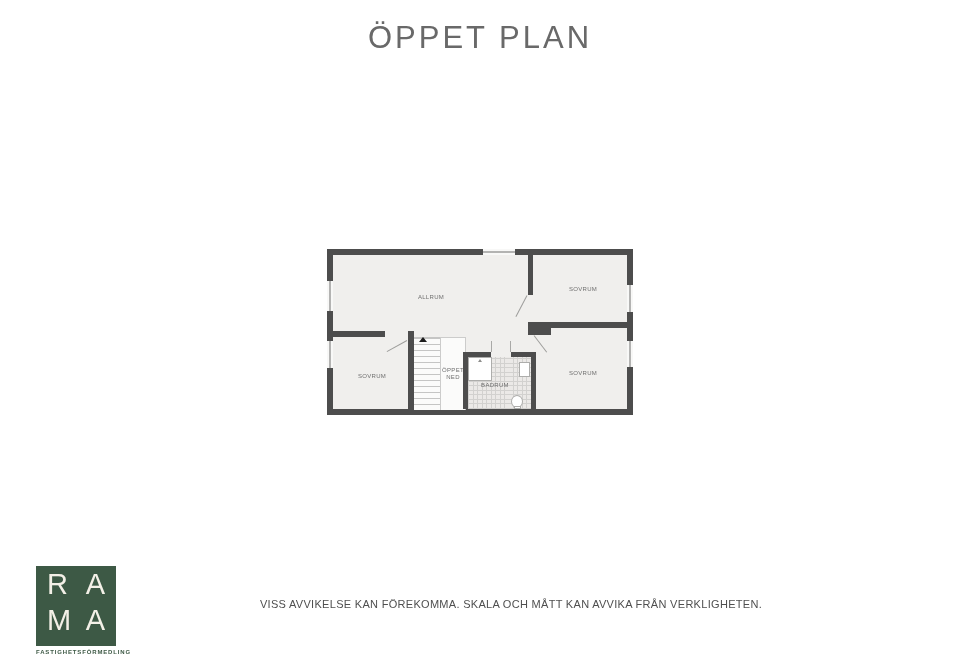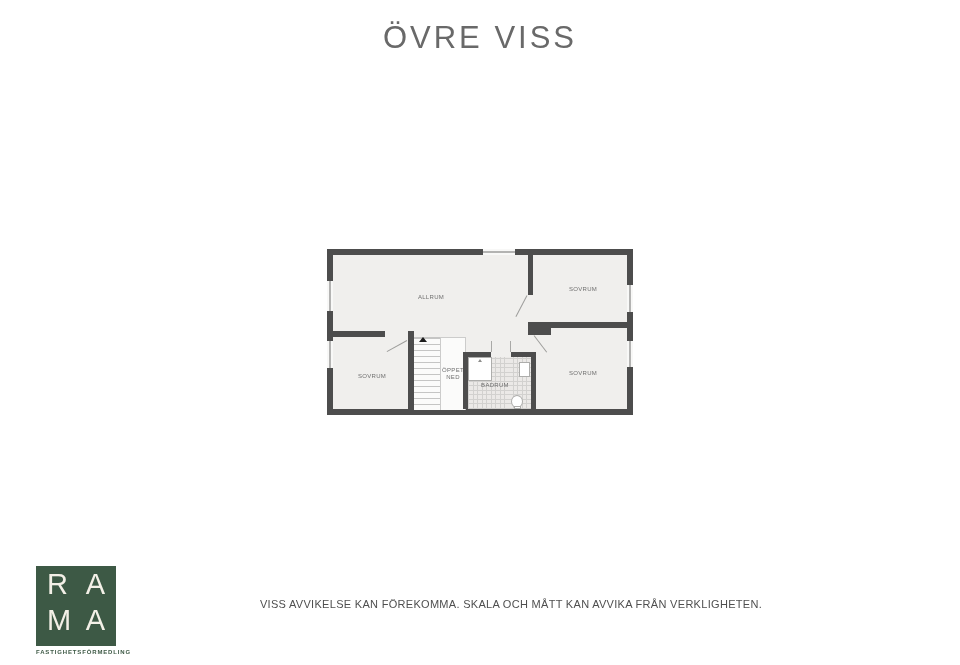--- a/index.html
+++ b/index.html
@@ -66,21 +66,21 @@
   .logo-row:first-child{margin-top:4px;}
   .logo-letter{color:#f3f0e7;font-size:29px;line-height:36px;}
   .logo-tagline{
     margin-top:3px;width:84px;text-align:center;
     font-size:6px;font-weight:700;letter-spacing:.85px;color:#3d5945;white-space:nowrap;
   }
 </style>
 </head>
 <body>
 
-<div class="page-title">ÖVRE VISS</div>
+<div class="page-title">ÖPPET PLAN</div>
 
 <div class="plan">
 
   <div class="abs floor"></div>
 
   <div class="abs wall" style="left:0;top:0;width:306px;height:6px"></div>
   <div class="abs wall" style="left:0;top:160px;width:306px;height:6px"></div>
   <div class="abs wall" style="left:0;top:0;width:6px;height:166px"></div>
   <div class="abs wall" style="left:300px;top:0;width:6px;height:166px"></div>
 

